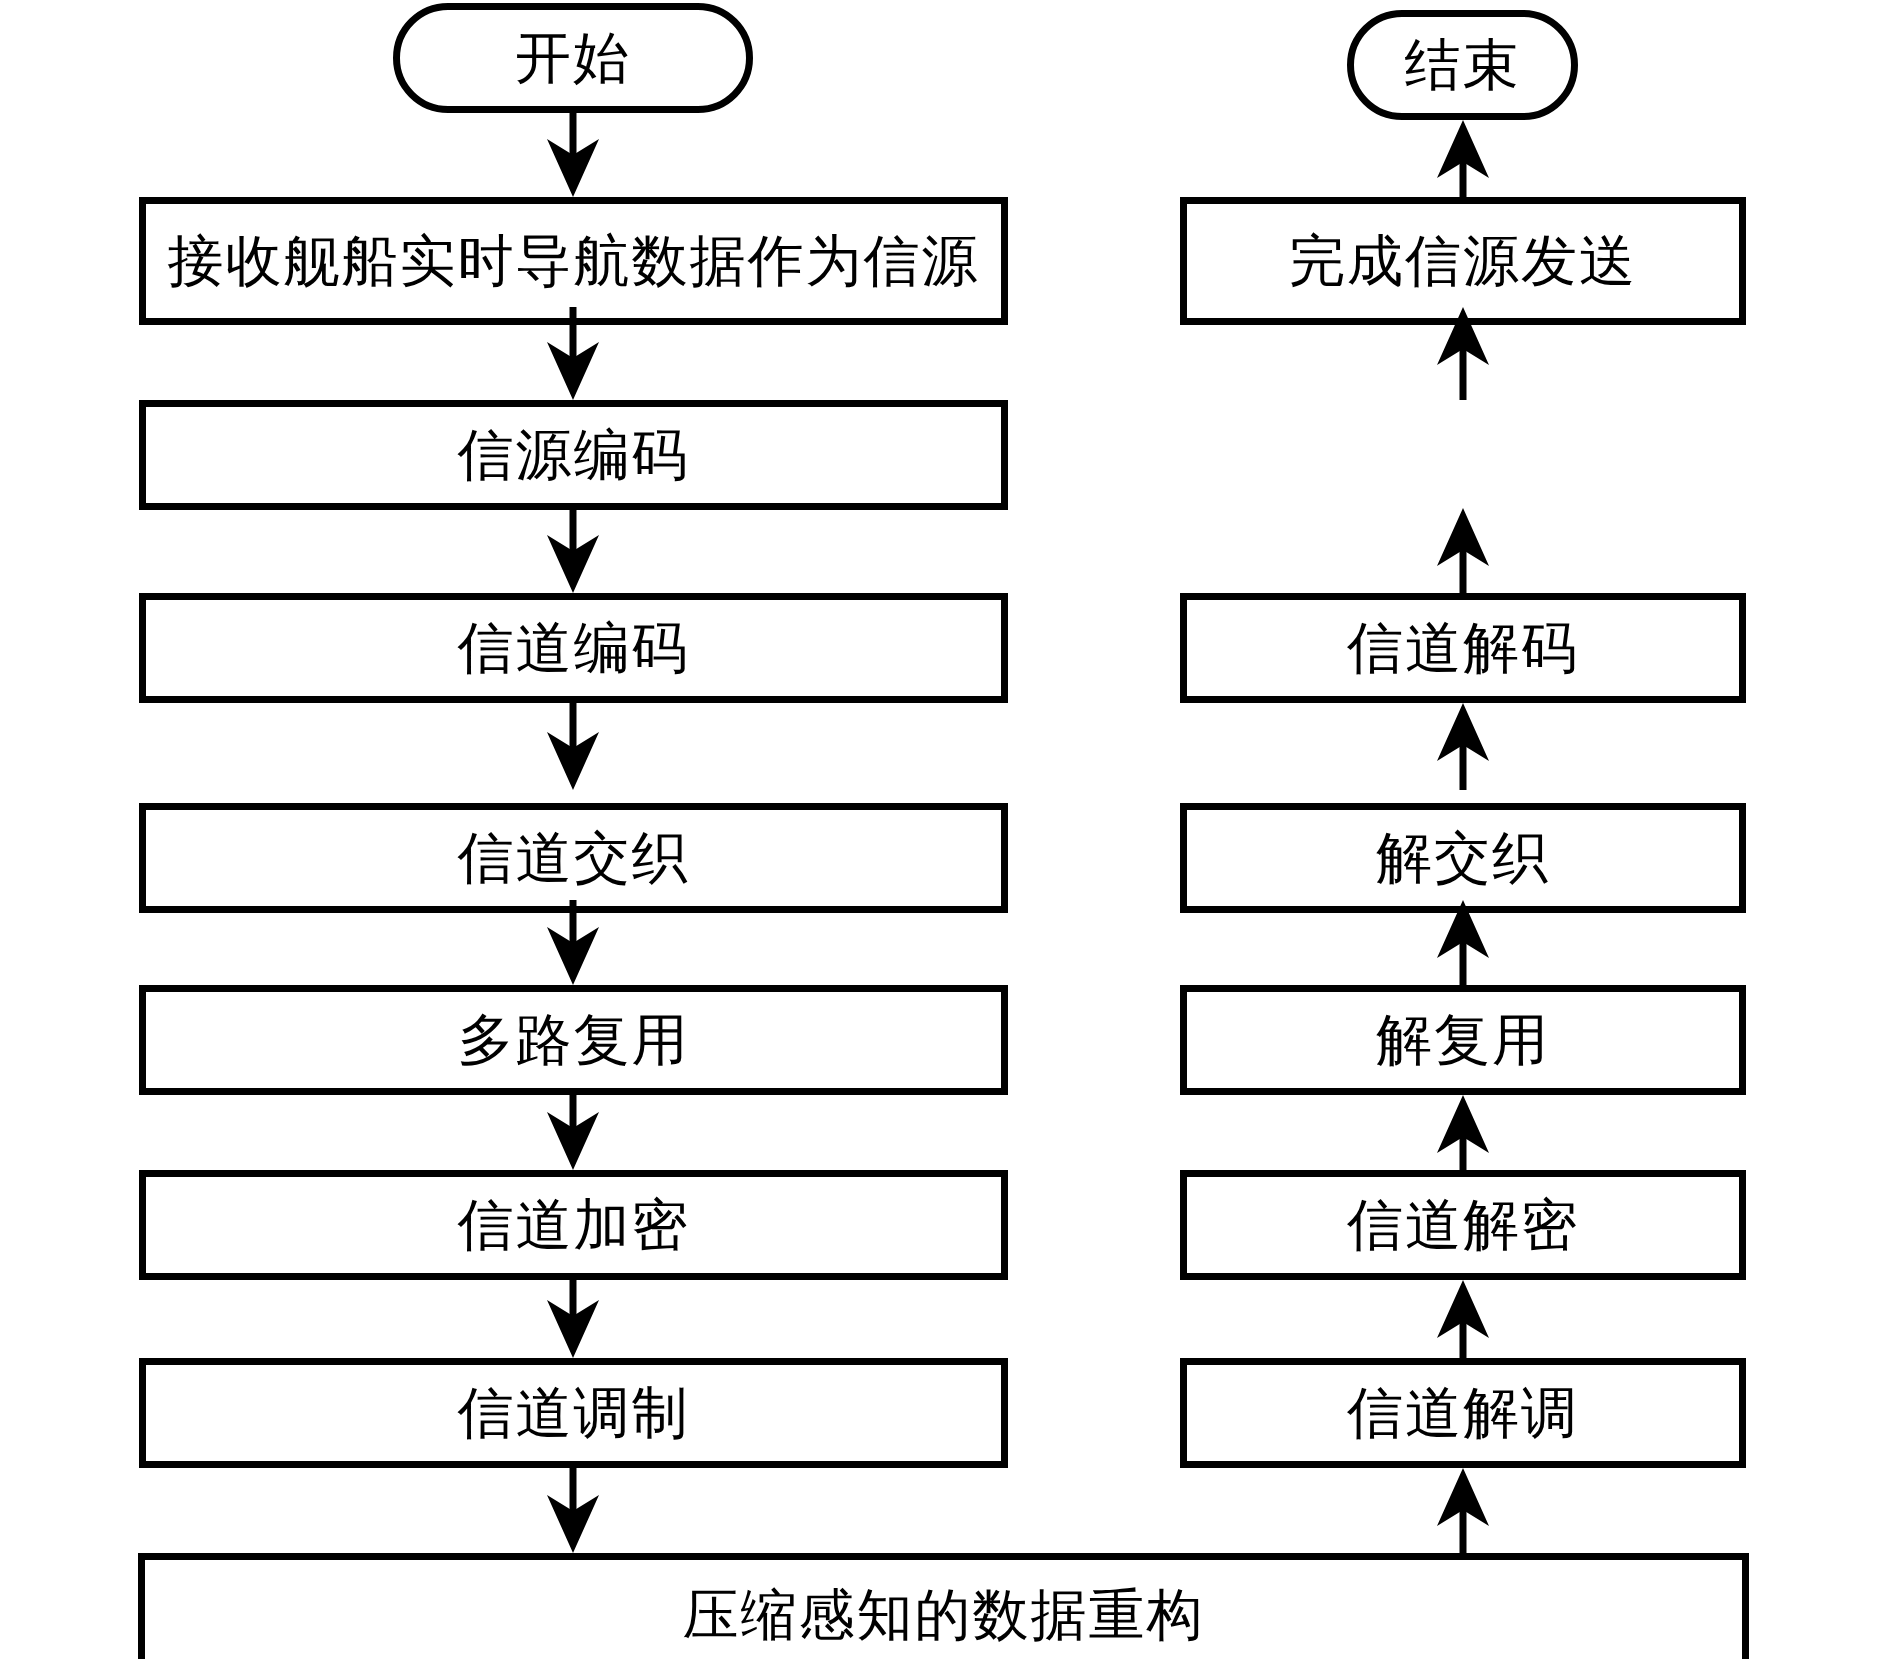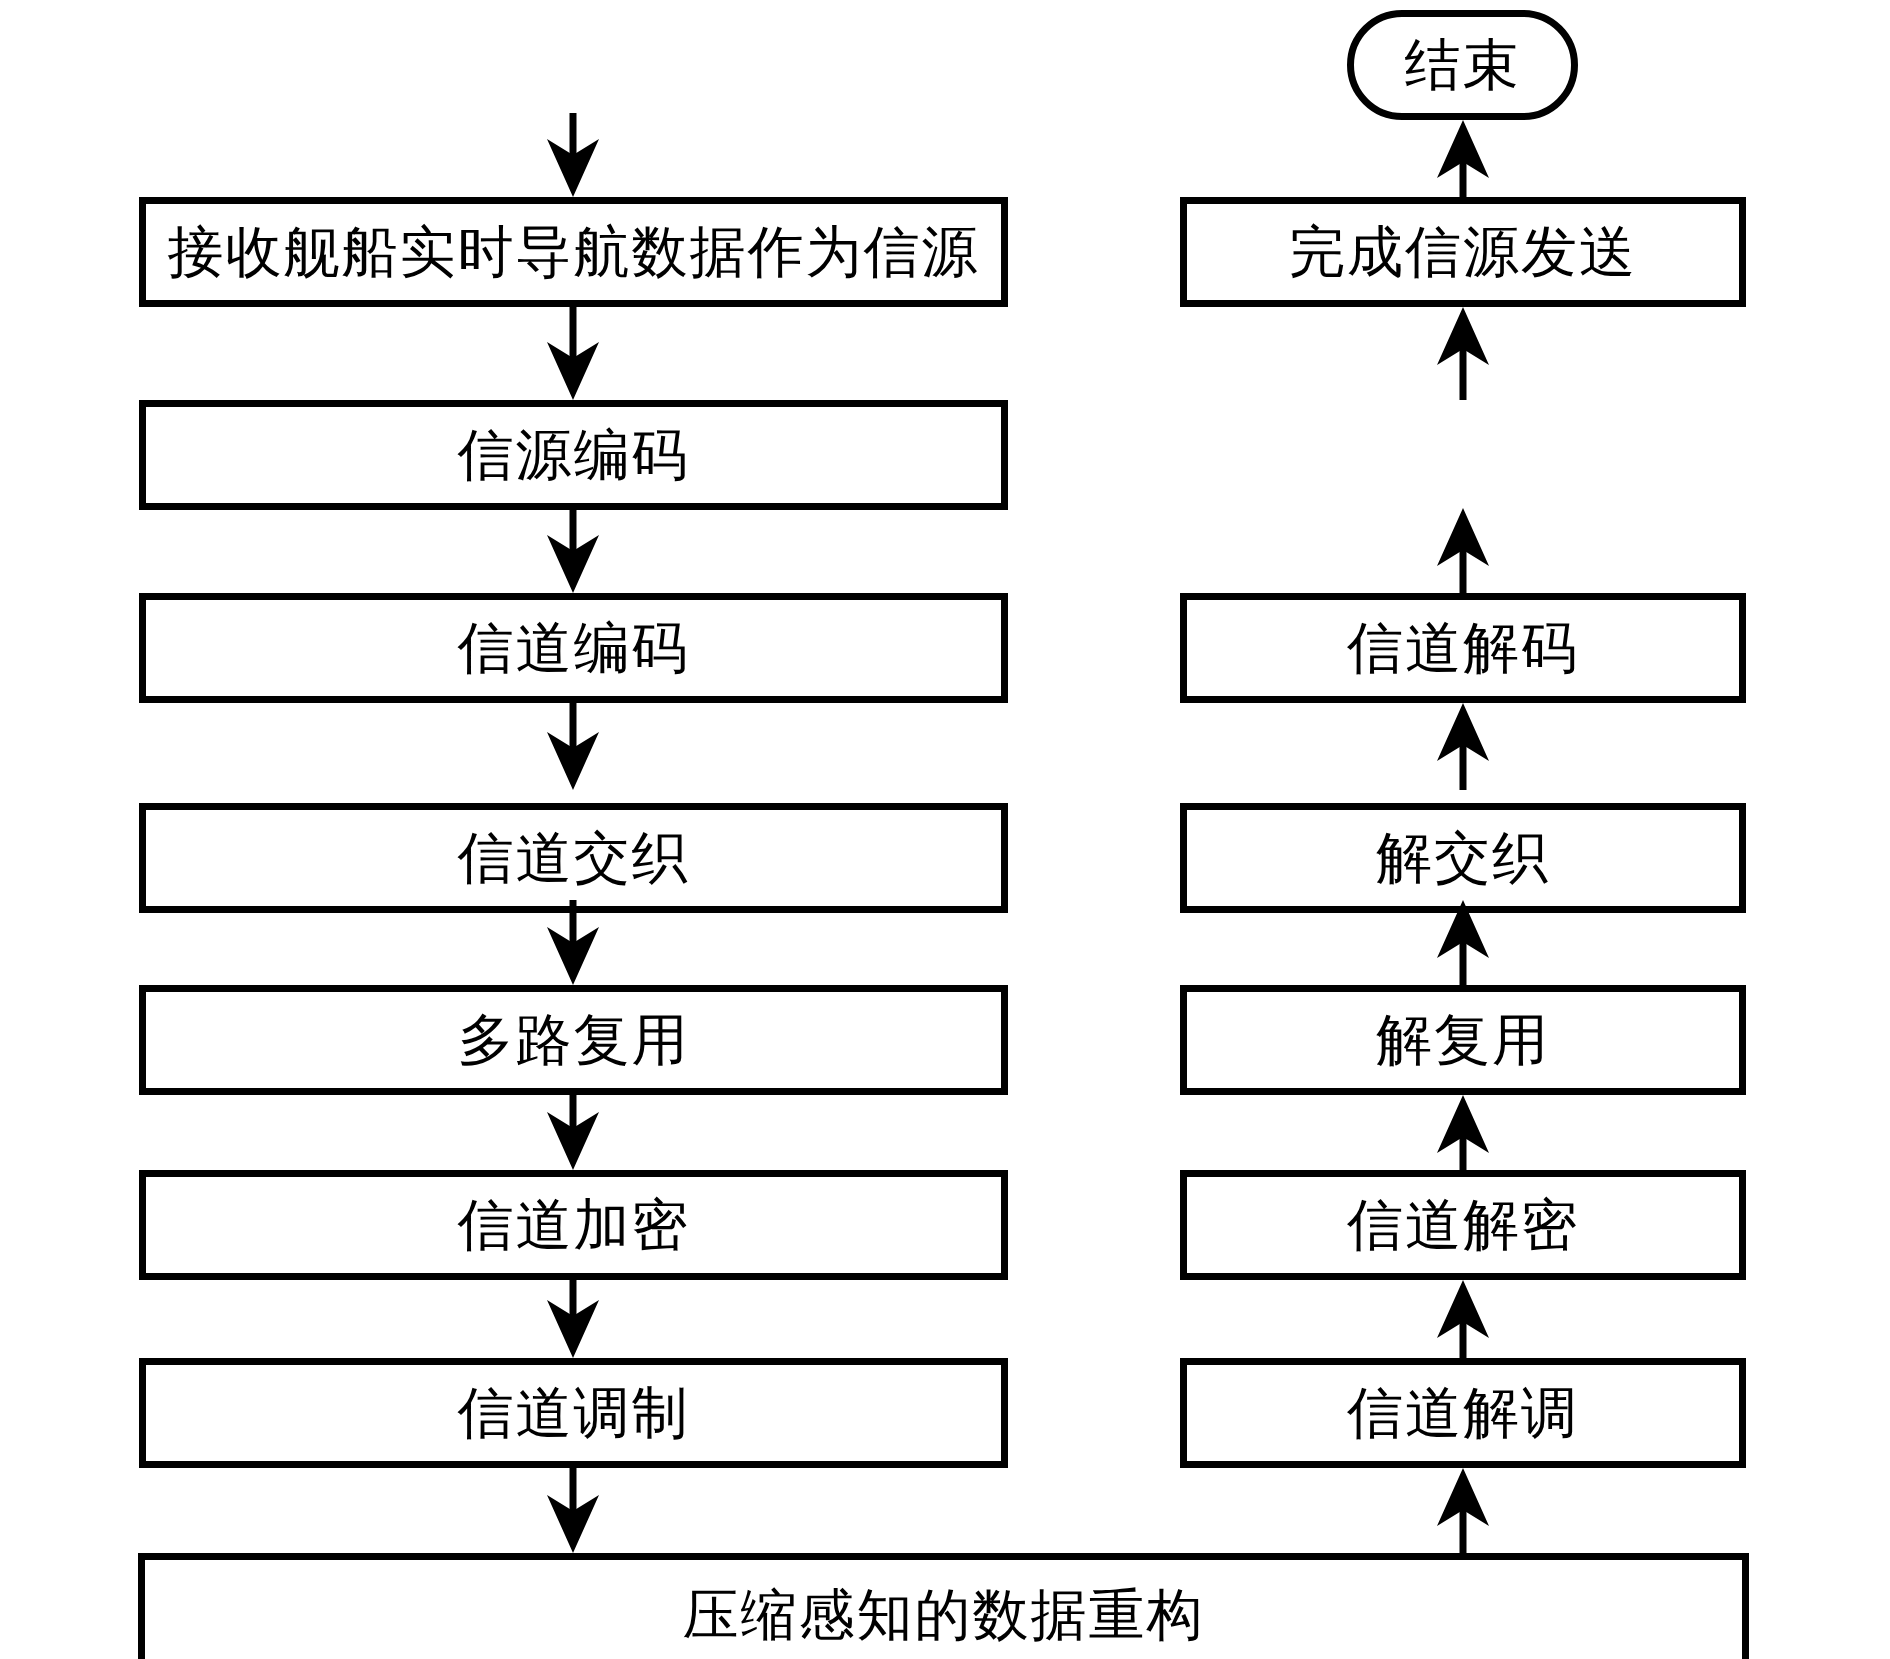--- a/index.html
+++ b/index.html
@@ -28,40 +28,43 @@
     font-size:56px;
     line-height:1.1;
     letter-spacing:2px;
     white-space:nowrap;
   }
   .oval{border-radius:60px;}
   
   .left-col{left:139px;width:869px;}
   .right-col{left:1180px;width:566px;}
   
-  .r1{top:197px;height:110px;}
+  .r1{top:197px;height:128px;}
   .r2{top:400px;height:110px;}
   .r3{top:593px;height:110px;}
   .r4{top:803px;height:110px;}
   .r5{top:985px;height:110px;}
   .r6{top:1170px;height:110px;}
   .r7{top:1358px;height:110px;}
   .oval-start{left:393px;top:3px;width:360px;height:110px;}
   .oval-end{left:1347px;top:10px;width:231px;height:110px;}
   .wide{left:138px;top:1553px;width:1611px;height:124px;}
   #arrows{
     position:absolute;left:0;top:0;width:1890px;height:1659px;
     pointer-events:none;
   }
 </style>
 </head>
 <body>
 
 <div id="canvas">
 
+  <div class="box oval oval-start">
+    <span class="label">开始</span>
+  </div>
   <div class="box oval oval-end">
     <span class="label">结束</span>
   </div>
 
   <div class="box left-col r1">
     <span class="label">接收舰船实时导航数据作为信源</span>
   </div>
   <div class="box left-col r2">
     <span class="label">信源编码</span>
   </div>

